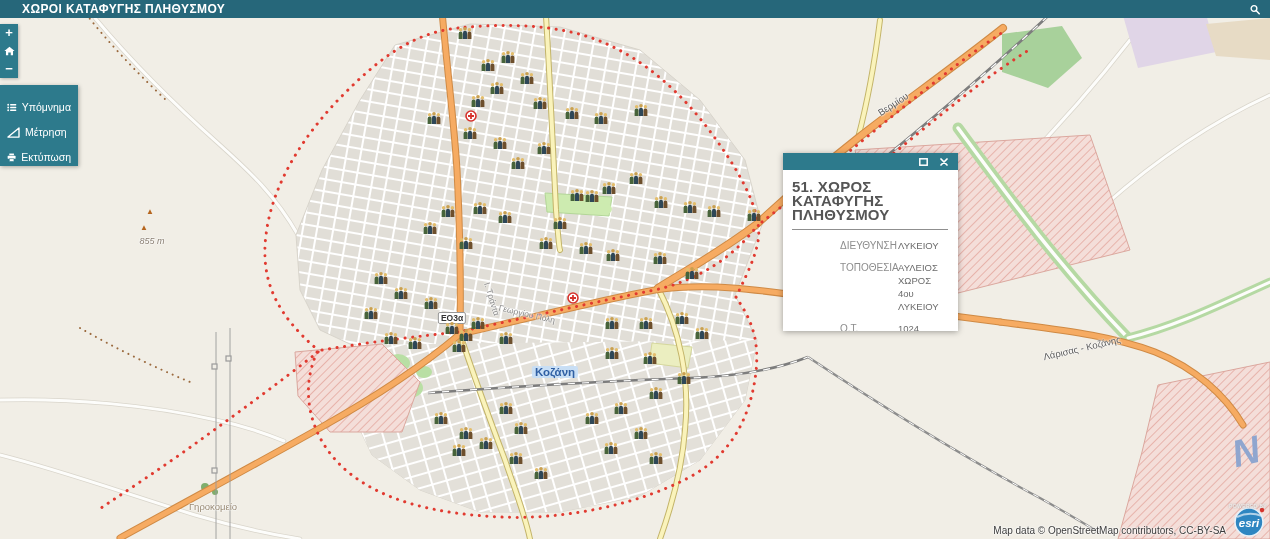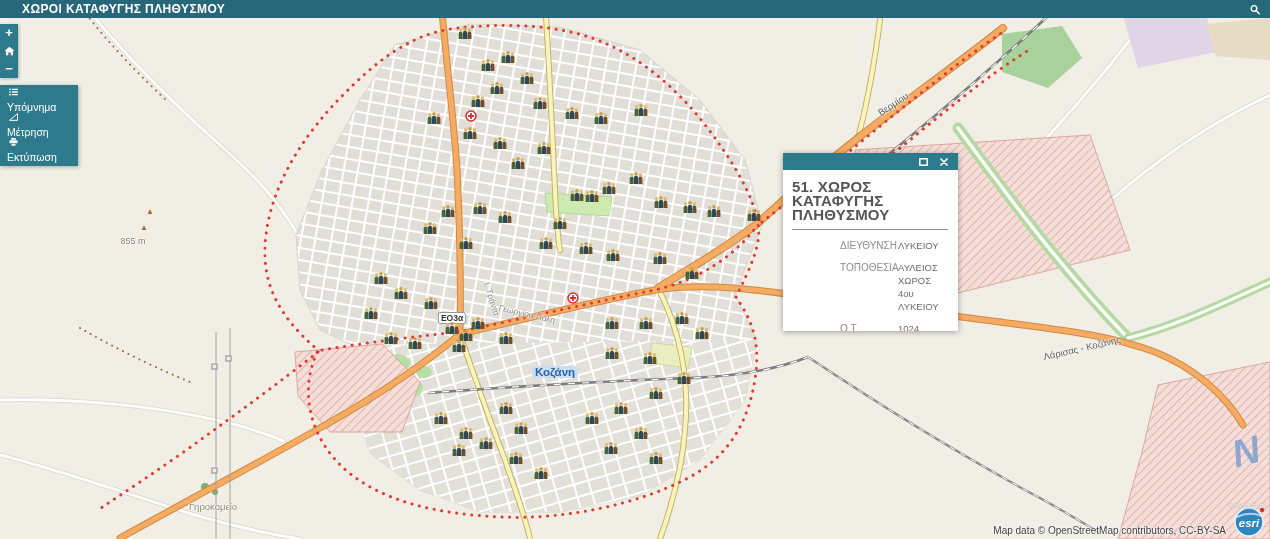--- a/index.html
+++ b/index.html
@@ -34,21 +34,21 @@
   
   .zoombar{position:absolute;left:0;top:24px;width:18px;background:#2d7a8c;z-index:25;
            display:flex;flex-direction:column;box-shadow:1px 1px 3px rgba(0,0,0,.25);}
   .zoombar .zbtn{width:18px;height:18px;color:#fff;font-size:13px;font-weight:bold;line-height:18px;
            text-align:center;background:transparent;border:0;padding:0;cursor:pointer;
            display:flex;align-items:center;justify-content:center;}
 
   
   .sidebar{position:absolute;left:0;top:85px;width:78px;background:#2d7a8c;z-index:25;
            padding:3px 0;box-shadow:1px 1px 4px rgba(0,0,0,.3);}
-  .side-item{display:flex;align-items:flex-start;gap:5px;height:25px;padding:0 7px;cursor:pointer;color:#fff;flex-direction:column;}
+  .side-item{display:flex;align-items:flex-end;gap:5px;height:25px;padding:0 7px;cursor:pointer;color:#fff;}
   .side-item .lbl{font-size:10.5px;}
 
   
   .popup{position:absolute;left:783px;top:153px;width:175px;height:178px;z-index:28;
          box-shadow:0 1px 6px rgba(0,0,0,.35);display:flex;flex-direction:column;background:#fff;}
   .popup-header{height:17px;background:#2d7a8c;display:flex;align-items:center;justify-content:flex-end;
          gap:9px;padding-right:8px;flex:none;}
   .popup-header button{background:transparent;border:0;padding:0;margin:0;cursor:pointer;
          display:flex;align-items:center;justify-content:center;width:12px;height:12px;}
   .popup-body{flex:1;padding:10px 10px 6px 9px;overflow:hidden;}
@@ -189,21 +189,21 @@
       </g>
     </g>
   </svg>
 
   <div id="labels-layer">
       <span class="map-label city" style="left: 555px; top: 372px; transform: translate(-50%, -50%) rotate(0deg);">Κοζάνη</span>
       <span class="map-label road-name" style="left: 893px; top: 104px; transform: translate(-50%, -50%) rotate(-33deg);">Βερμίου</span>
       <span class="map-label road-name" style="left: 1082px; top: 348px; transform: translate(-50%, -50%) rotate(-13deg);">Λάρισας - Κοζάνης</span>
       <span class="map-label street" style="left: 492px; top: 299px; transform: translate(-50%, -50%) rotate(73deg);">Ι. Τράντα</span>
       <span class="map-label street" style="left: 527px; top: 314px; transform: translate(-50%, -50%) rotate(13deg);">Γεωργίου Πόλη</span>
-      <span class="map-label elev" style="left: 133px; top: 241px; transform: translate(-50%, -50%) rotate(0deg);">855 m</span>
+      <span class="map-label elev" style="left: 152px; top: 241px; transform: translate(-50%, -50%) rotate(0deg); font-style: italic;">855 m</span>
       <span class="map-label peak" style="left: 144px; top: 227px; transform: translate(-50%, -50%) rotate(0deg);">▲</span>
       <span class="map-label peak" style="left: 150px; top: 211px; transform: translate(-50%, -50%) rotate(0deg);">▲</span>
       <span class="map-label poi" style="left: 213px; top: 506px; transform: translate(-50%, -50%) rotate(0deg);">Γηροκομείο</span>
       <span class="map-label shield" style="left: 452px; top: 318px; transform: translate(-50%, -50%) rotate(0deg);">ΕΟ3α</span>
       <span class="map-label water-glyph" style="left: 1246px; top: 452px; transform: translate(-50%, -50%) rotate(-14deg);">Ν</span>
     </div>
 
   <div id="markers-layer">
       <div class="crowd-marker" style="left: 465px; top: 38px;">
       <svg width="15" height="13" viewBox="0 0 15 13">

